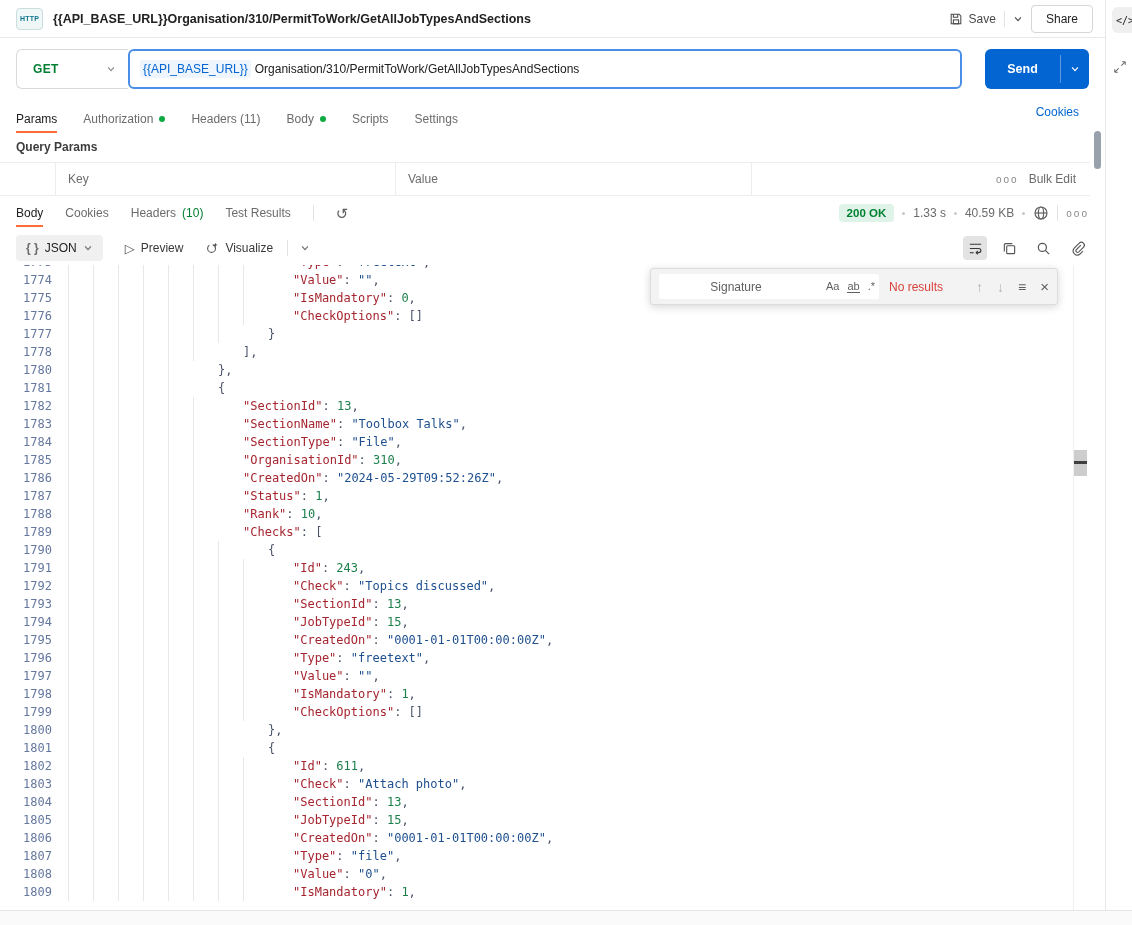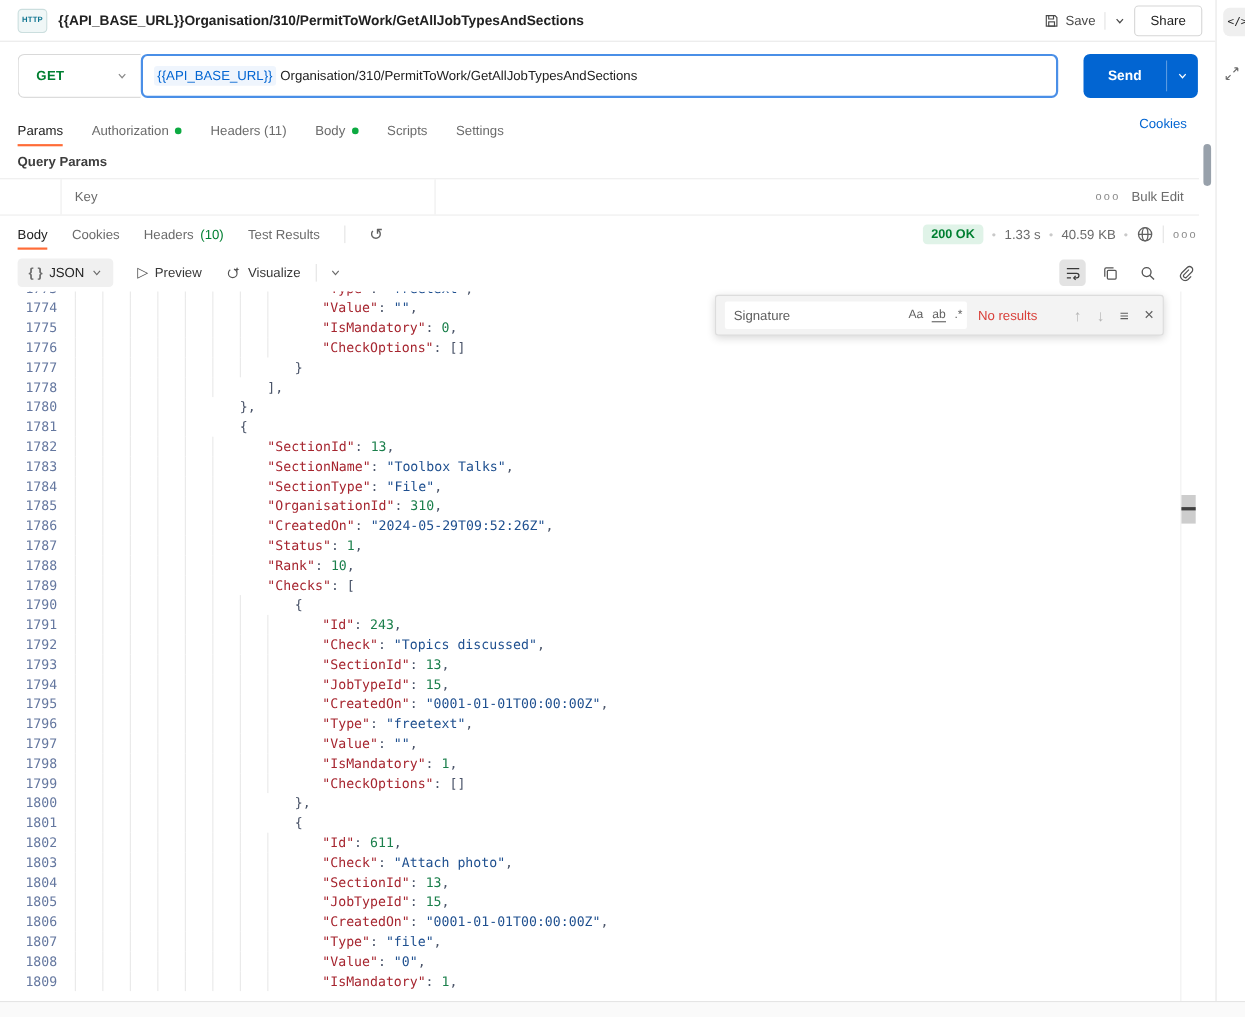--- a/index.html
+++ b/index.html
@@ -89,21 +89,21 @@
   .code-sb-track { position:absolute; left:1073px; top:265px; width:1px; height:645px; background:#EFEFEF; }
   .code-sb-thumb { position:absolute; left:1074px; top:450px; width:13px; height:26px; background:#CDCDCD; cursor:pointer; }
   .code-sb-mark { position:absolute; left:1074px; top:461px; width:13px; height:3px; background:#3F3F3F; }
 
   
   .find-widget { position:absolute; left:650px; top:268px; width:408px; height:37px; background:#F3F3F3;
     border:1px solid #DCDCDC; border-radius:3px; box-shadow:0 2px 8px rgba(0,0,0,.16);
     display:flex; align-items:center; padding:0 8px; z-index:5; }
   .find-input-wrap { position:relative; width:220px; height:25px; background:#fff; border-radius:2px; }
   .find-input { width:100%; height:100%; border:none; outline:none; background:transparent;
-    font-size:12px; color:#5F5F5F; padding:0 74px 0 8px; font-family:"Liberation Sans","DejaVu Sans",sans-serif; }
+    font-size:12px; color:#5F5F5F; padding:0 74px 0 8px; font-family:"Liberation Sans","DejaVu Sans",sans-serif;text-align:center; }
   .find-opts { position:absolute; right:4px; top:0; height:25px; display:flex; align-items:center; gap:8px; }
   .find-opt { font-size:11px; color:#616161; cursor:pointer; line-height:1; }
   .find-opt.ww { border-bottom:1px solid #616161; }
   .no-results { color:#D9403A; font-size:12px; margin-left:10px; white-space:nowrap; }
   .find-nav { margin-left:auto; display:flex; align-items:center; gap:14px; }
   .find-arrow { color:#B5B5B5; font-size:14px; cursor:pointer; line-height:1; }
   .find-sel-icon { color:#5F5F5F; font-size:14px; cursor:pointer; line-height:1; }
   .find-close { color:#5F5F5F; font-size:15px; cursor:pointer; line-height:1; }
 
   
@@ -194,20 +194,21 @@
       <span class="tab">
           <span>Settings</span>
         </span>
       <span class="cookies-link">Cookies</span>
     </div>
 
     <div class="qp-title">Query Params</div>
     <div class="qp-table">
       <div class="qp-cell qp-c0"></div>
       <div class="qp-cell qp-c1">Key</div>
+      <div class="qp-cell qp-c2">Value</div>
       <div class="qp-cell qp-c4">
         <span class="mini-dots">ooo</span>
         <span class="bulk-edit">Bulk Edit</span>
       </div>
     </div>
 
     <div class="resp-meta">
       <span class="tab active">
           <span>Body</span>
         </span>

